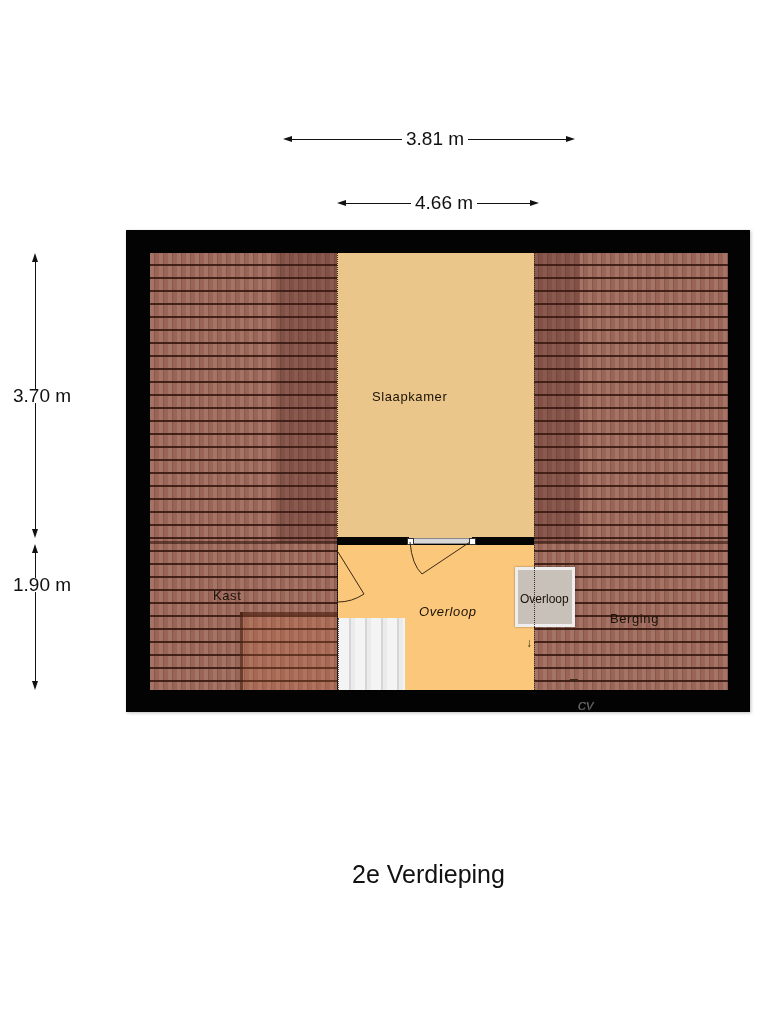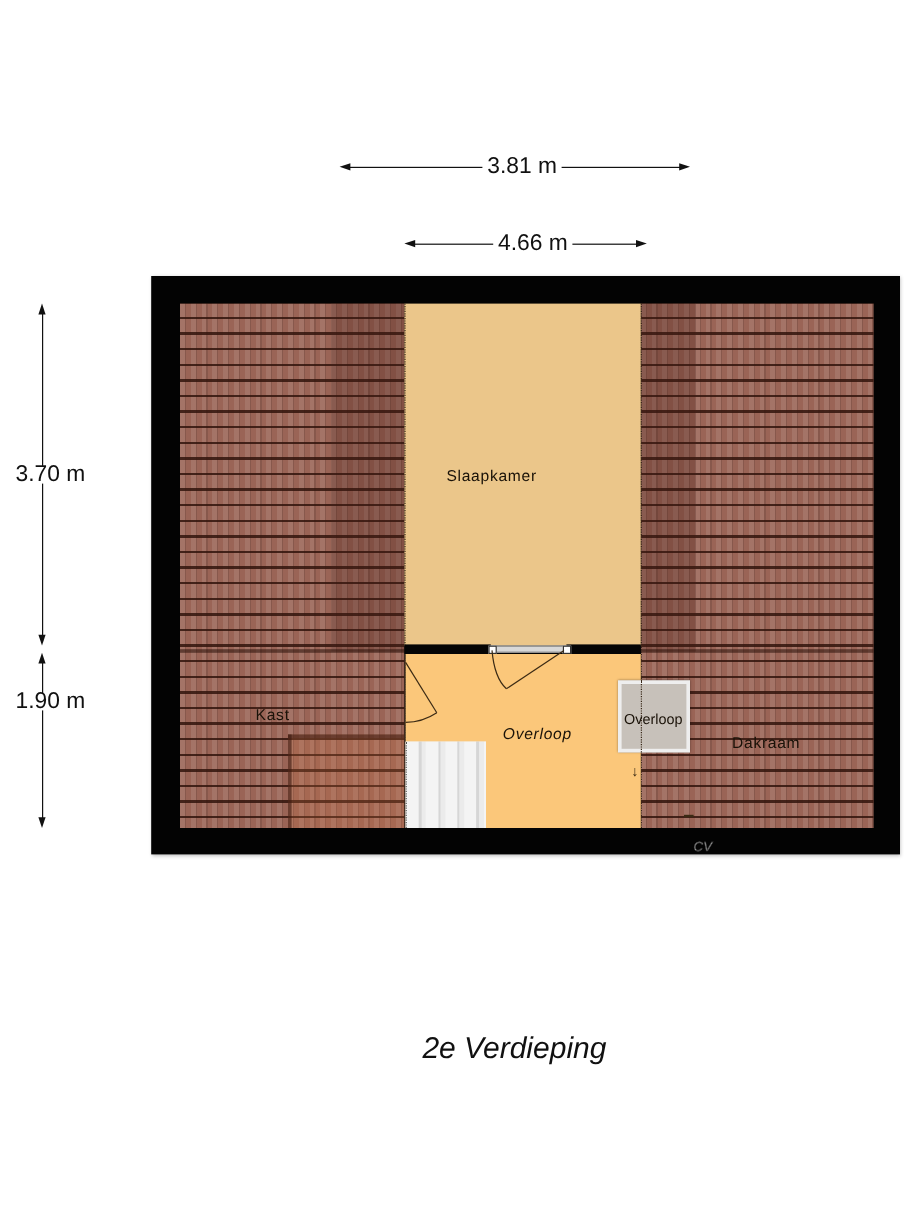--- a/index.html
+++ b/index.html
@@ -33,21 +33,21 @@
     .tiles-light { position: absolute; background: rgba(210,120,70,0.22); }
     .room-slaapkamer { position: absolute; background: #ebc68a; }
     .room-overloop { position: absolute; background: #fbc77a; }
     .dotted-v { position: absolute; width: 0; border-left: 1px dotted #3a2a1a; }
     .wall { position: absolute; background: #050505; }
     .room-label { position: absolute; font-size: 13px; color: #1a1208; letter-spacing: 0.6px; white-space: nowrap; }
     .stairs { position: absolute; background: #f1f1f1;
       background-image: repeating-linear-gradient(90deg, #f4f4f4 0px, #f4f4f4 10px, #d6d6d6 10px, #d6d6d6 12px, #ebebeb 12px, #ebebeb 16px);
       border-left: 1px dotted #555; }
     .dakraam { position: absolute; background: #c7c1ba; border: 3px solid #eeeeee; box-shadow: 0 0 2px rgba(0,0,0,0.4); }
-    .title { position: absolute; font-size: 25px; color: #111; white-space: nowrap; font-style: italic; }
+    .title { position: absolute; font-size: 25px; color: #111; white-space: nowrap; }
     .cv-label { position: absolute; font-size: 11px; color: #ddd; -webkit-text-stroke: 0.6px #333; font-style: italic; }
   </style>
 </head>
 <body>
 
 <div>
   <div class="hline" style="left:288px; top:139px; width:284px;"></div>
   <div class="arrow-l" style="left:283px; top:136px;"></div>
   <div class="arrow-r" style="left:566px; top:136px;"></div>
   <div class="dim-label" style="left:402px; top:132px;">3.81 m</div>
@@ -117,15 +117,15 @@
 <div class="room-label" style="left:520px; top:592px; font-size:12px; letter-spacing:0;">Overloop</div>
 
 <div class="abs" style="left:526px; top:636px; font-size:12px; color:#3b2a14;">↓</div>
 
 <div class="abs" style="left:570px; top:679px; width:8px; height:2px; background:#3b2a14;"></div>
 <div class="cv-label" style="left:578px; top:700px;">CV</div>
 
 <div class="room-label" style="left:372px; top:389px;">Slaapkamer</div>
 <div class="room-label" style="left:419px; top:604px;font-style:italic;">Overloop</div>
 <div class="room-label" style="left:213px; top:588px;">Kast</div>
-<div class="room-label" style="left:610px; top:611px;">Dakraam</div>
+<div class="room-label" style="left:610px; top:611px;">Berging</div>
 
 <div class="title" style="left:352px; top:860px;">2e Verdieping</div>
 
 </body></html>

